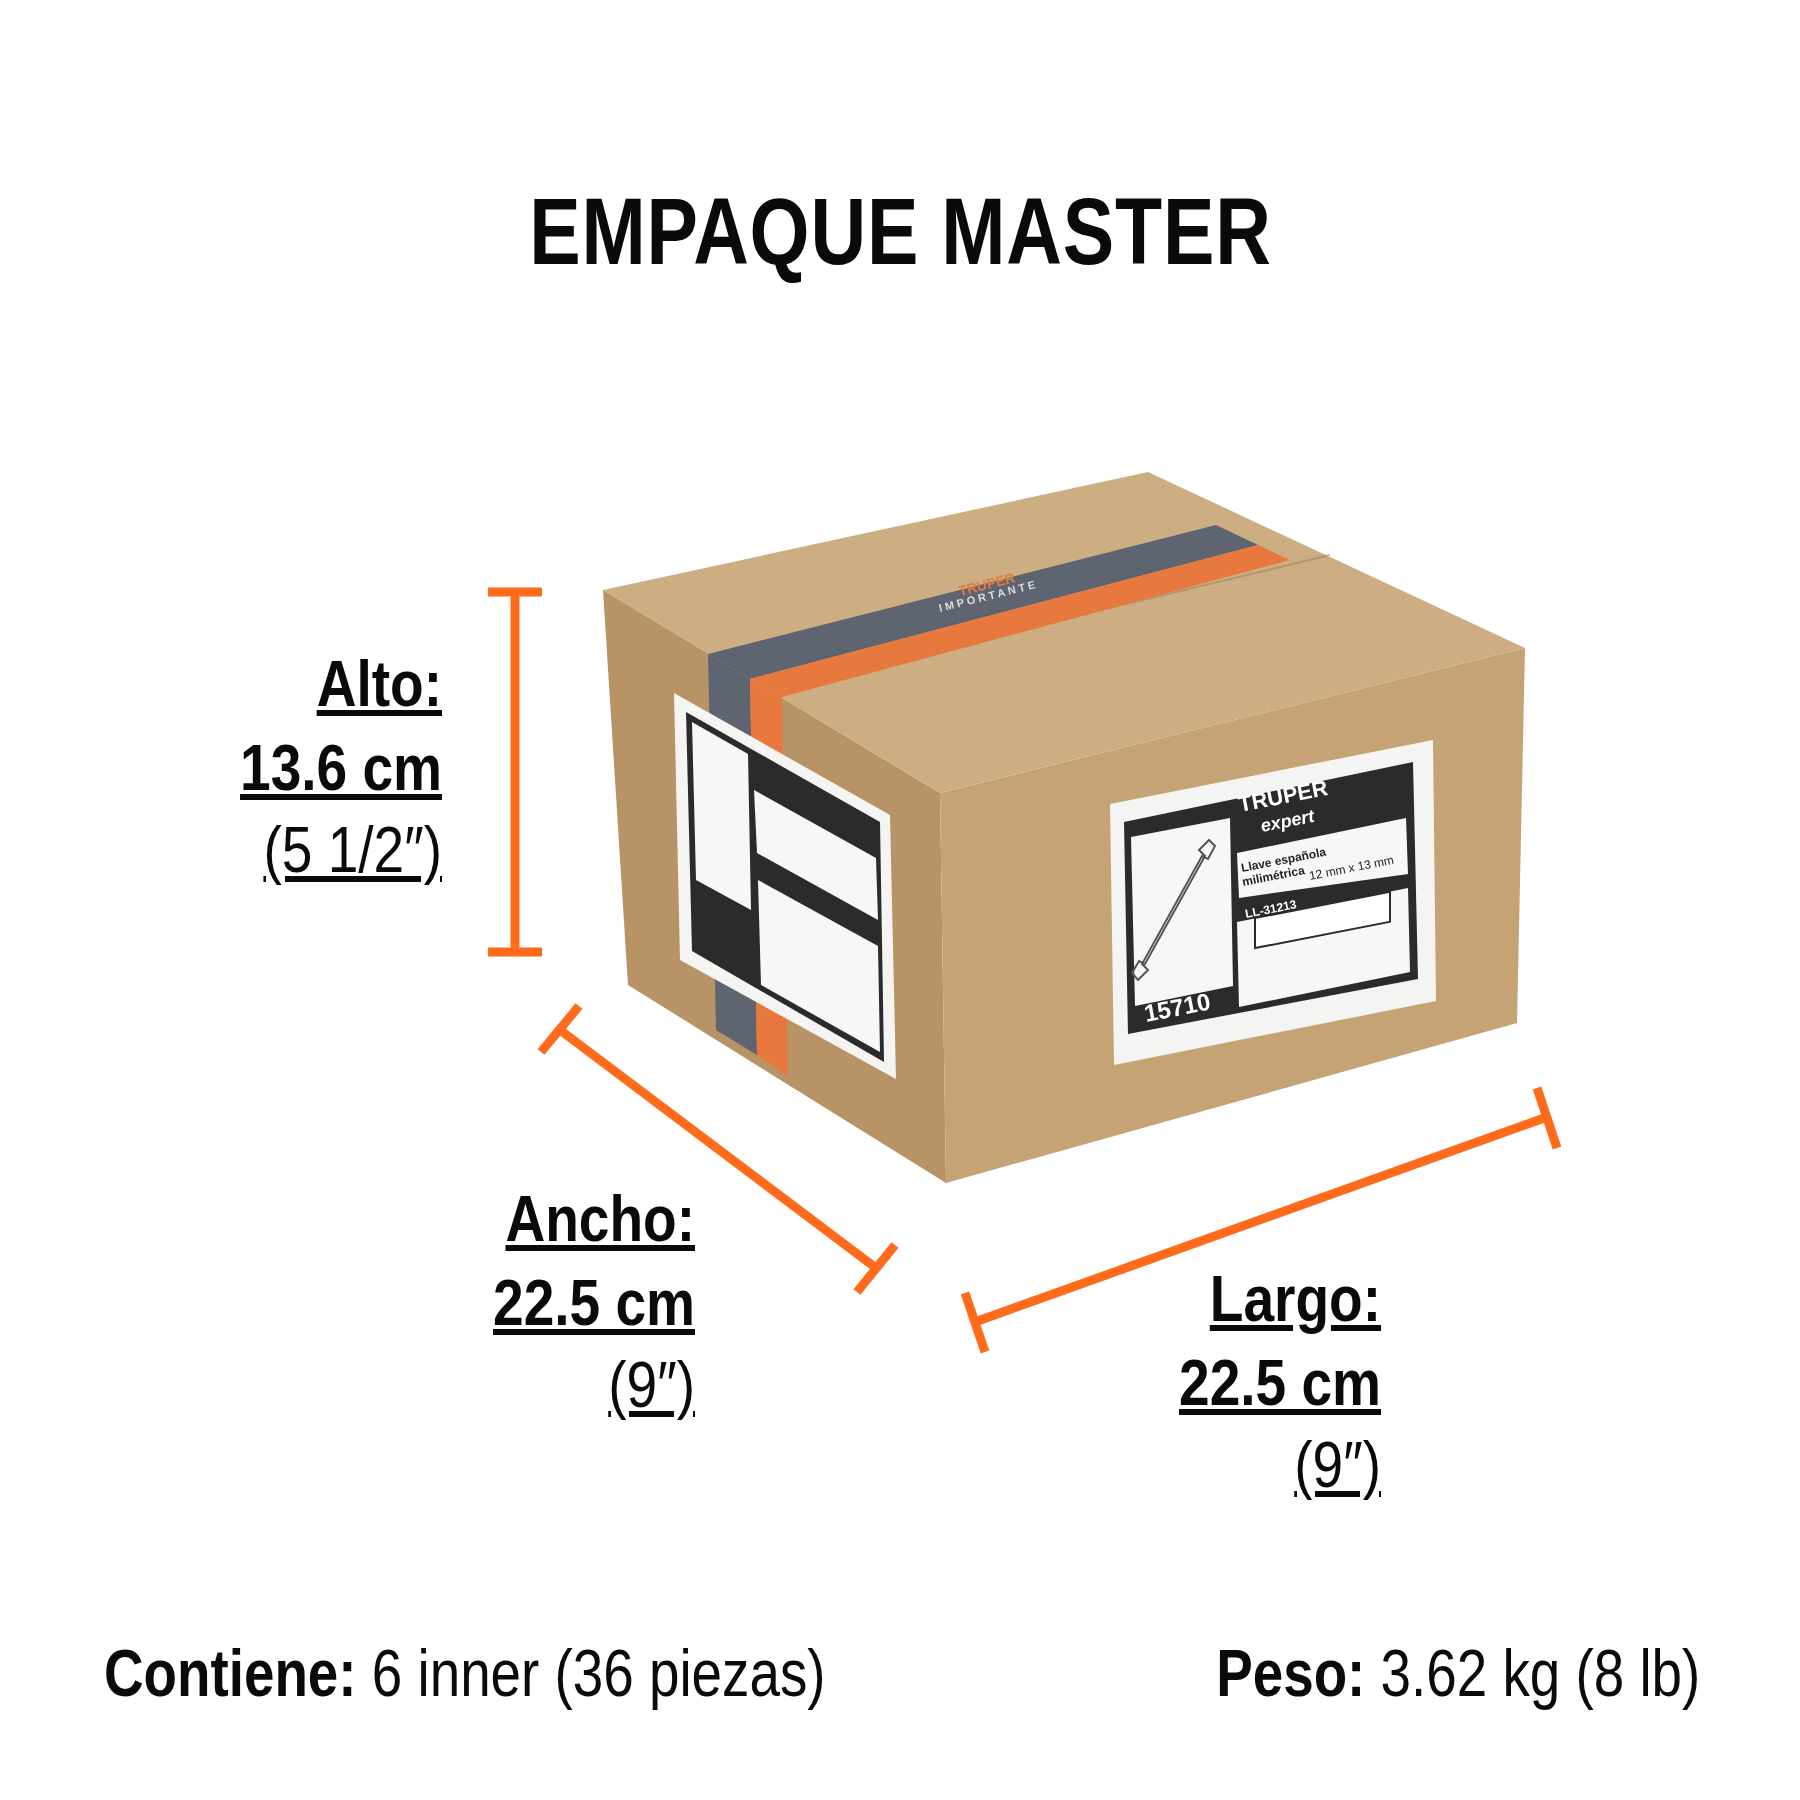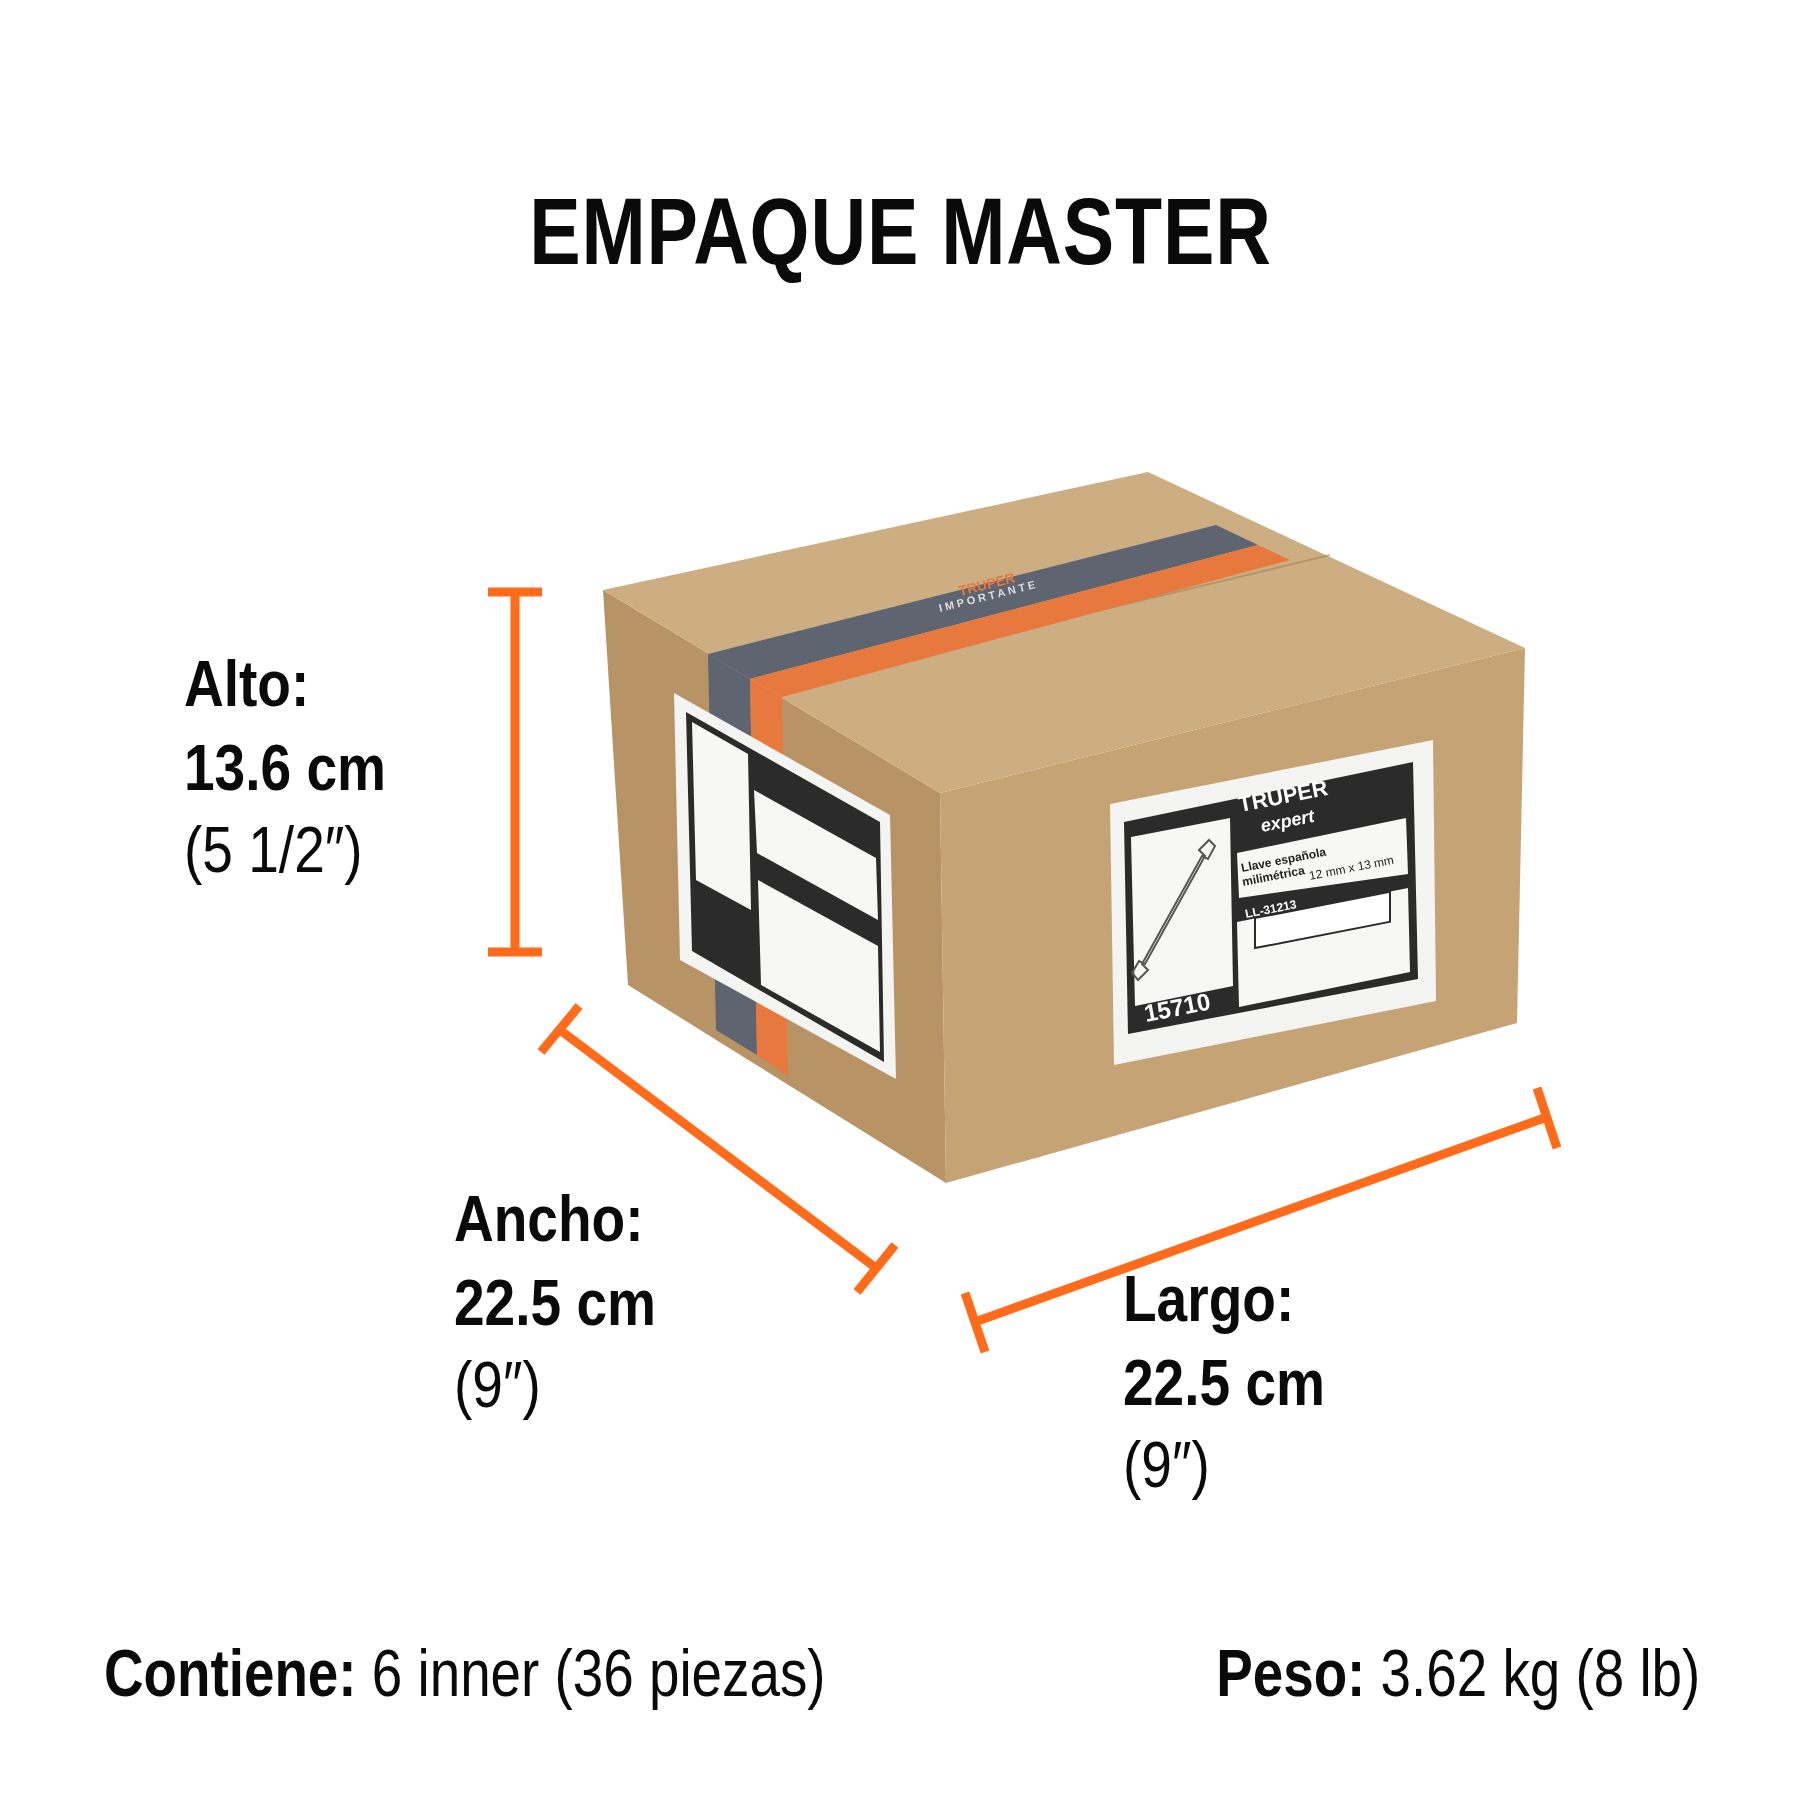--- a/index.html
+++ b/index.html
@@ -2,26 +2,26 @@
 <html><head>
 <meta charset="utf-8">
 <style>
   html, body { margin: 0; padding: 0; background: #ffffff; }
   body { width: 1800px; height: 1800px; position: relative; overflow: hidden;
          font-family: "Liberation Sans", "DejaVu Sans", sans-serif; color: #0a0a0a; }
   .abs { position: absolute; }
   .title { left: 0; width: 1800px; top: 178px; text-align: center;
            font-size: 94px; font-weight: 700; letter-spacing: 1px;
            transform: scaleX(0.82); transform-origin: 903px 0; }
-  .dim { text-align: left; font-weight: 700; line-height: 1; }
+  .dim { text-align: right; font-weight: 700; line-height: 1; text-decoration: underline; }
   .dim .l1 { font-size: 64px; display: block; transform: scaleX(0.86); }
   .dim .l2 { font-size: 64px; display: block; margin-top: 20px; transform: scaleX(0.86); }
   .dim .l3 { font-size: 64px; font-weight: 400; display: block; margin-top: 18px; transform: scaleX(0.86); }
   .alto { left: 163px; width: 300px; top: 652px; }
-  .ancho { left: 433px; width: 300px; top: 1187px; }
+  .ancho { left: 416px; width: 300px; top: 1187px; }
   .largo { left: 1102px; width: 300px; top: 1267px; }
   .bottom { top: 1640px; font-size: 66px; white-space: nowrap; line-height: 1; }
   .bottom .k { font-weight: 700; }
   .bottom .v { font-weight: 400; }
   .contiene { left: 104px; transform: scaleX(0.83); transform-origin: 0 0; }
   .peso { right: 100px; transform: scaleX(0.83); transform-origin: 100% 0; }
   svg { position: absolute; left: 0; top: 0; }
 </style>
 </head>
 <body>

